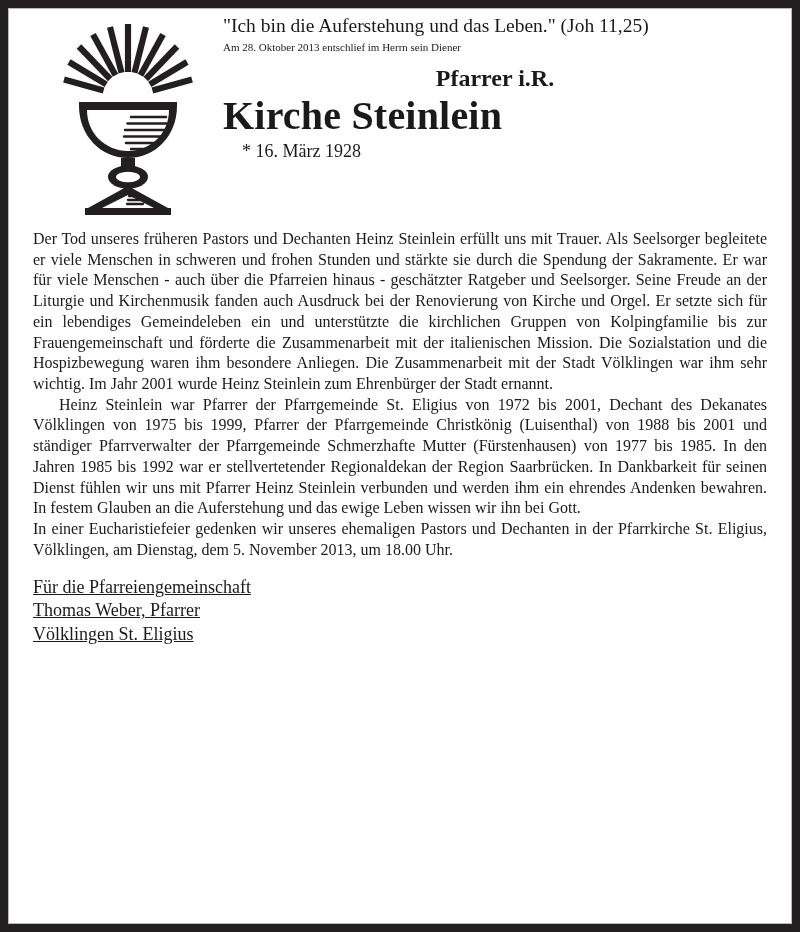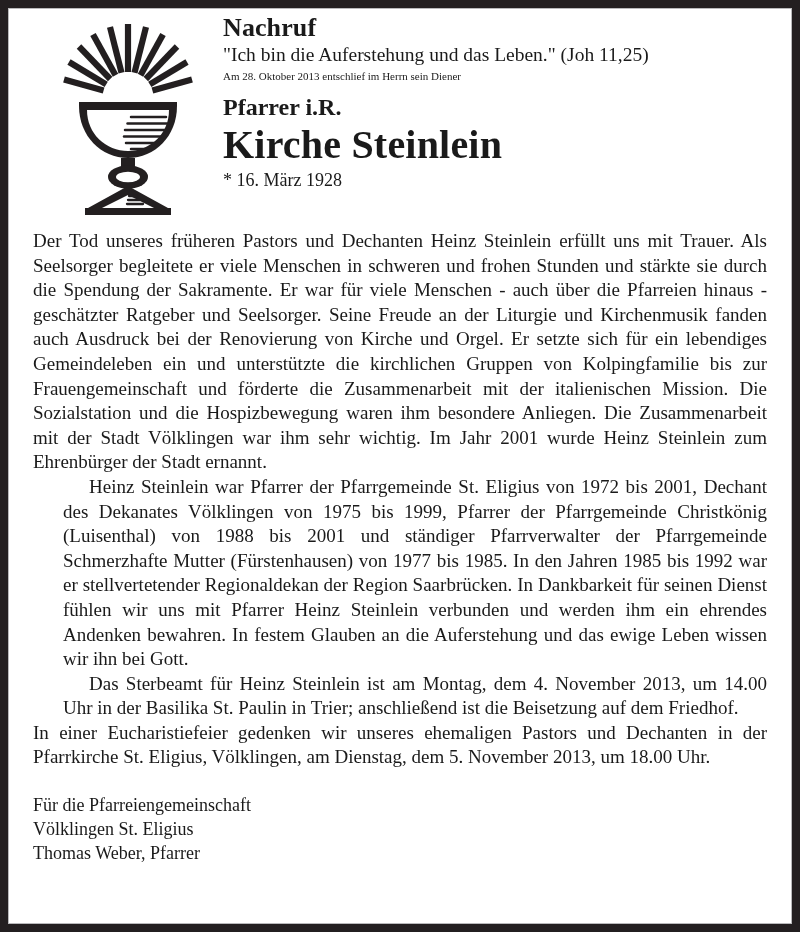--- a/index.html
+++ b/index.html
@@ -74,62 +74,64 @@
     line-height: 1.3;
     margin-bottom: 11px;
     white-space: nowrap;
   }
 
   .rank {
     font-size: 24px;
     font-weight: bold;
     line-height: 1.1;
     margin-bottom: 2px;
+    text-align: center;
   }
 
   .name {
     font-size: 40px;
     font-weight: bold;
     line-height: 1.08;
     letter-spacing: 0.2px;
     margin-bottom: 4px;
   }
 
   .dates {
     font-size: 18px;
     line-height: 1.2;
     display: flex;
     white-space: nowrap;
+    margin-left: 19px;
   }
   .dates .born { width: 200px; flex: 0 0 200px; }
 
   
   .body-copy {
     margin-top: 13px;
-    font-size: 19px;
+    font-size: 16px;
     line-height: 1.295;
     text-align: justify;
     text-justify: inter-word;
     hyphens: manual;
   }
 
   .body-copy p {
     margin: 0;
   }
   .body-copy p.indent {
     text-indent: 26px;
-    margin-left: 30px;
   }
 
   
   .signatures {
-    margin-top: 24px;
+    margin-top: 15px;
     display: flex;
     font-size: 18px;
     line-height: 1.33;
+    text-decoration: underline;
   }
   .sig-col {
     flex: 0 0 360px;
   }
   .sig-col .spacer {
     visibility: hidden;
   }
 
   
   .chalice-svg { display: block; }
@@ -185,40 +187,38 @@
             <g stroke="#231f20" stroke-width="2.3" stroke-linecap="round">
               <line x1="76" y1="176" x2="84" y2="176"></line>
               <line x1="75" y1="180" x2="87" y2="180"></line>
               <line x1="74" y1="184" x2="90" y2="184"></line>
             </g>
           </g>
         </svg>
       </div>
 
       <div class="headblock">
-        <div class="nachruf">Nachruf</div>
         <div class="scripture">"Ich bin die Auferstehung und das Leben." (Joh 11,25)</div>
         <div class="entschlief">Am 28. Oktober 2013 entschlief im Herrn sein Diener</div>
         <div class="rank">Pfarrer i.R.</div>
         <div class="name">Kirche Steinlein</div>
         <div class="dates">
           <span class="born">* 16. März 1928</span>
         </div>
       </div>
     </div>
 
     <div class="body-copy">
       <p>Der Tod unseres früheren Pastors und Dechanten Heinz Steinlein erfüllt uns mit Trauer. Als Seelsorger begleitete er viele Menschen in schweren und frohen Stunden und stärkte sie durch die Spendung der Sakramente. Er war für viele Menschen - auch über die Pfarreien hinaus - geschätzter Ratgeber und Seelsorger. Seine Freude an der Liturgie und Kirchenmusik fanden auch Ausdruck bei der Renovierung von Kirche und Orgel. Er setzte sich für ein lebendiges Gemeindeleben ein und unterstützte die kirchlichen Gruppen von Kolpingfamilie bis zur Frauengemeinschaft und förderte die Zusammenarbeit mit der italienischen Mission. Die Sozialstation und die Hospizbewegung waren ihm besondere Anliegen. Die Zusammenarbeit mit der Stadt Völklingen war ihm sehr wichtig. Im Jahr 2001 wurde Heinz Steinlein zum Ehrenbürger der Stadt ernannt.</p>
       <p class="indent">Heinz Steinlein war Pfarrer der Pfarrgemeinde St. Eligius von 1972 bis 2001, Dechant des Dekanates Völklingen von 1975 bis 1999, Pfarrer der Pfarrgemeinde Christkönig (Luisenthal) von 1988 bis 2001 und ständiger Pfarrverwalter der Pfarrgemeinde Schmerzhafte Mutter (Fürstenhausen) von 1977 bis 1985. In den Jahren 1985 bis 1992 war er stellvertetender Regionaldekan der Region Saarbrücken. In Dankbarkeit für seinen Dienst fühlen wir uns mit Pfarrer Heinz Steinlein verbunden und werden ihm ein ehrendes Andenken bewahren. In festem Glauben an die Auferstehung und das ewige Leben wissen wir ihn bei Gott.</p>
-      <p class="indent">Das Sterbeamt für Heinz Steinlein ist am Montag, dem 4. November 2013, um 14.00 Uhr in der Basilika St. Paulin in Trier; anschließend ist die Beisetzung auf dem Friedhof.</p>
       <p>In einer Eucharistiefeier gedenken wir unseres ehemaligen Pastors und Dechanten in der Pfarrkirche St. Eligius, Völklingen, am Dienstag, dem 5. November 2013, um 18.00 Uhr.</p>
     </div>
 
     <div class="signatures">
       <div class="sig-col">
         <div>Für die Pfarreiengemeinschaft</div>
+        <div>Thomas Weber, Pfarrer</div>
         <div>Völklingen St. Eligius</div>
-        <div>Thomas Weber, Pfarrer</div>
       </div>
     </div>
 
   </div>
 </div>
 
 </body></html>

